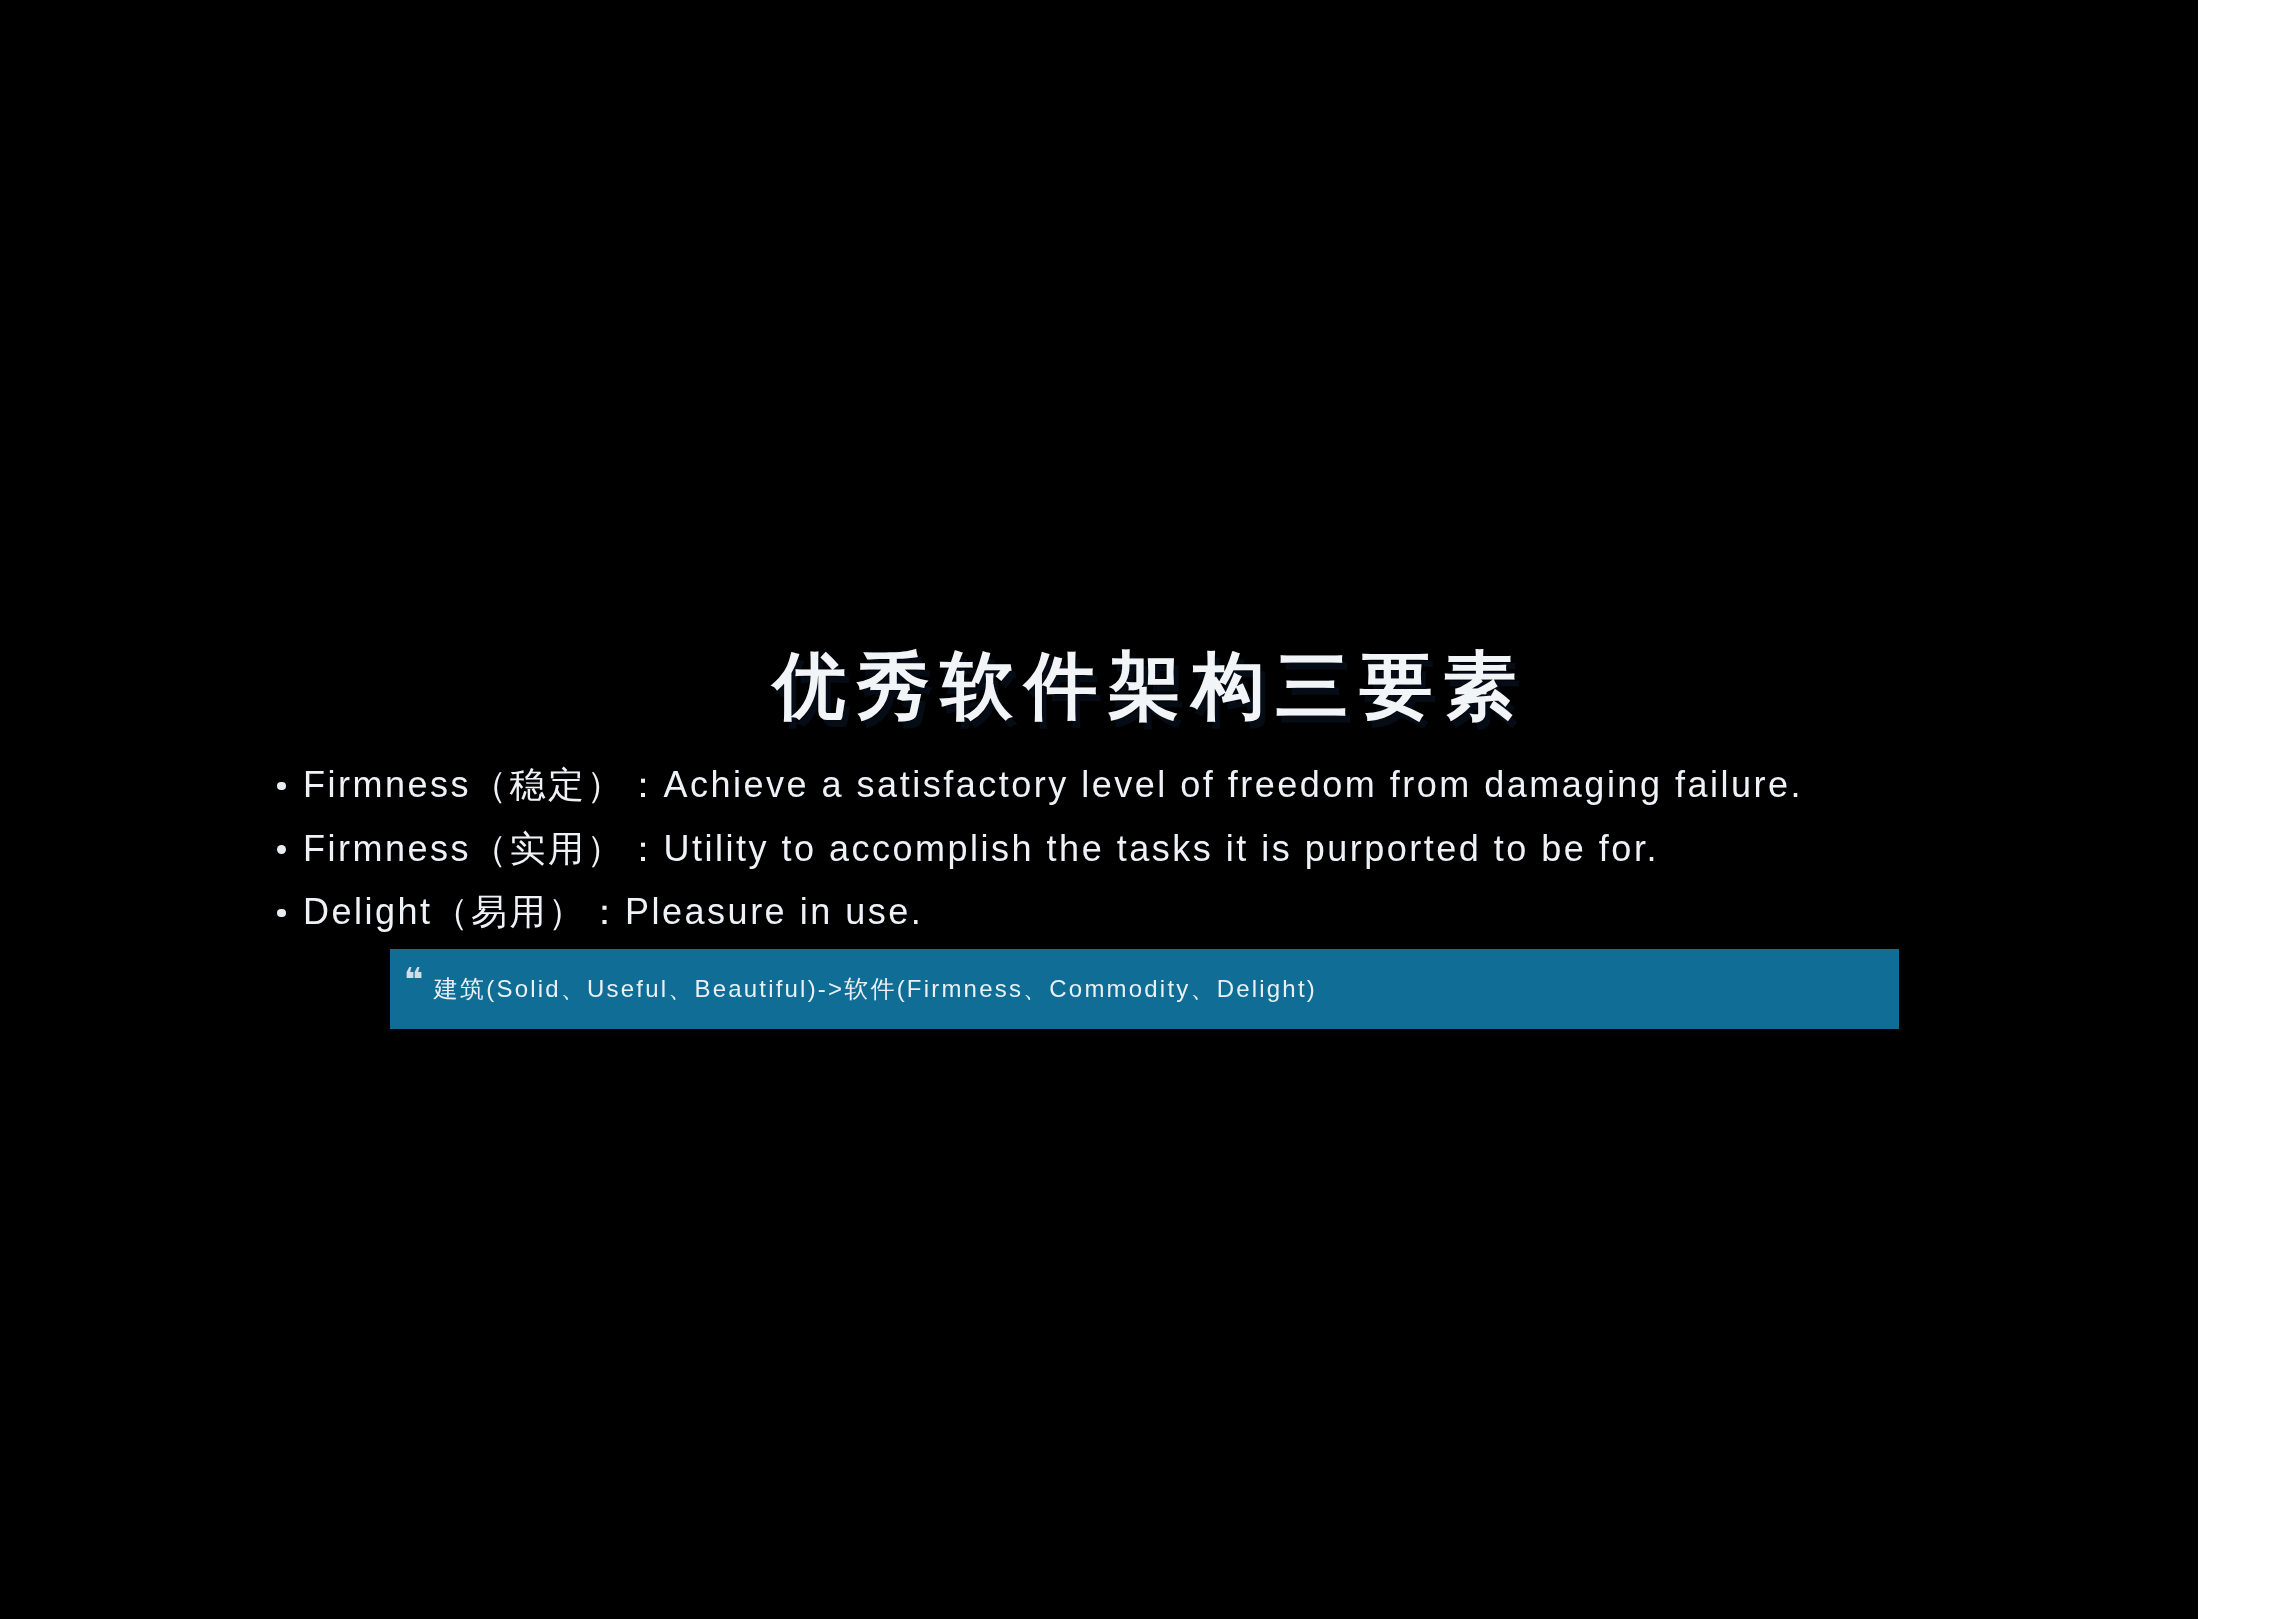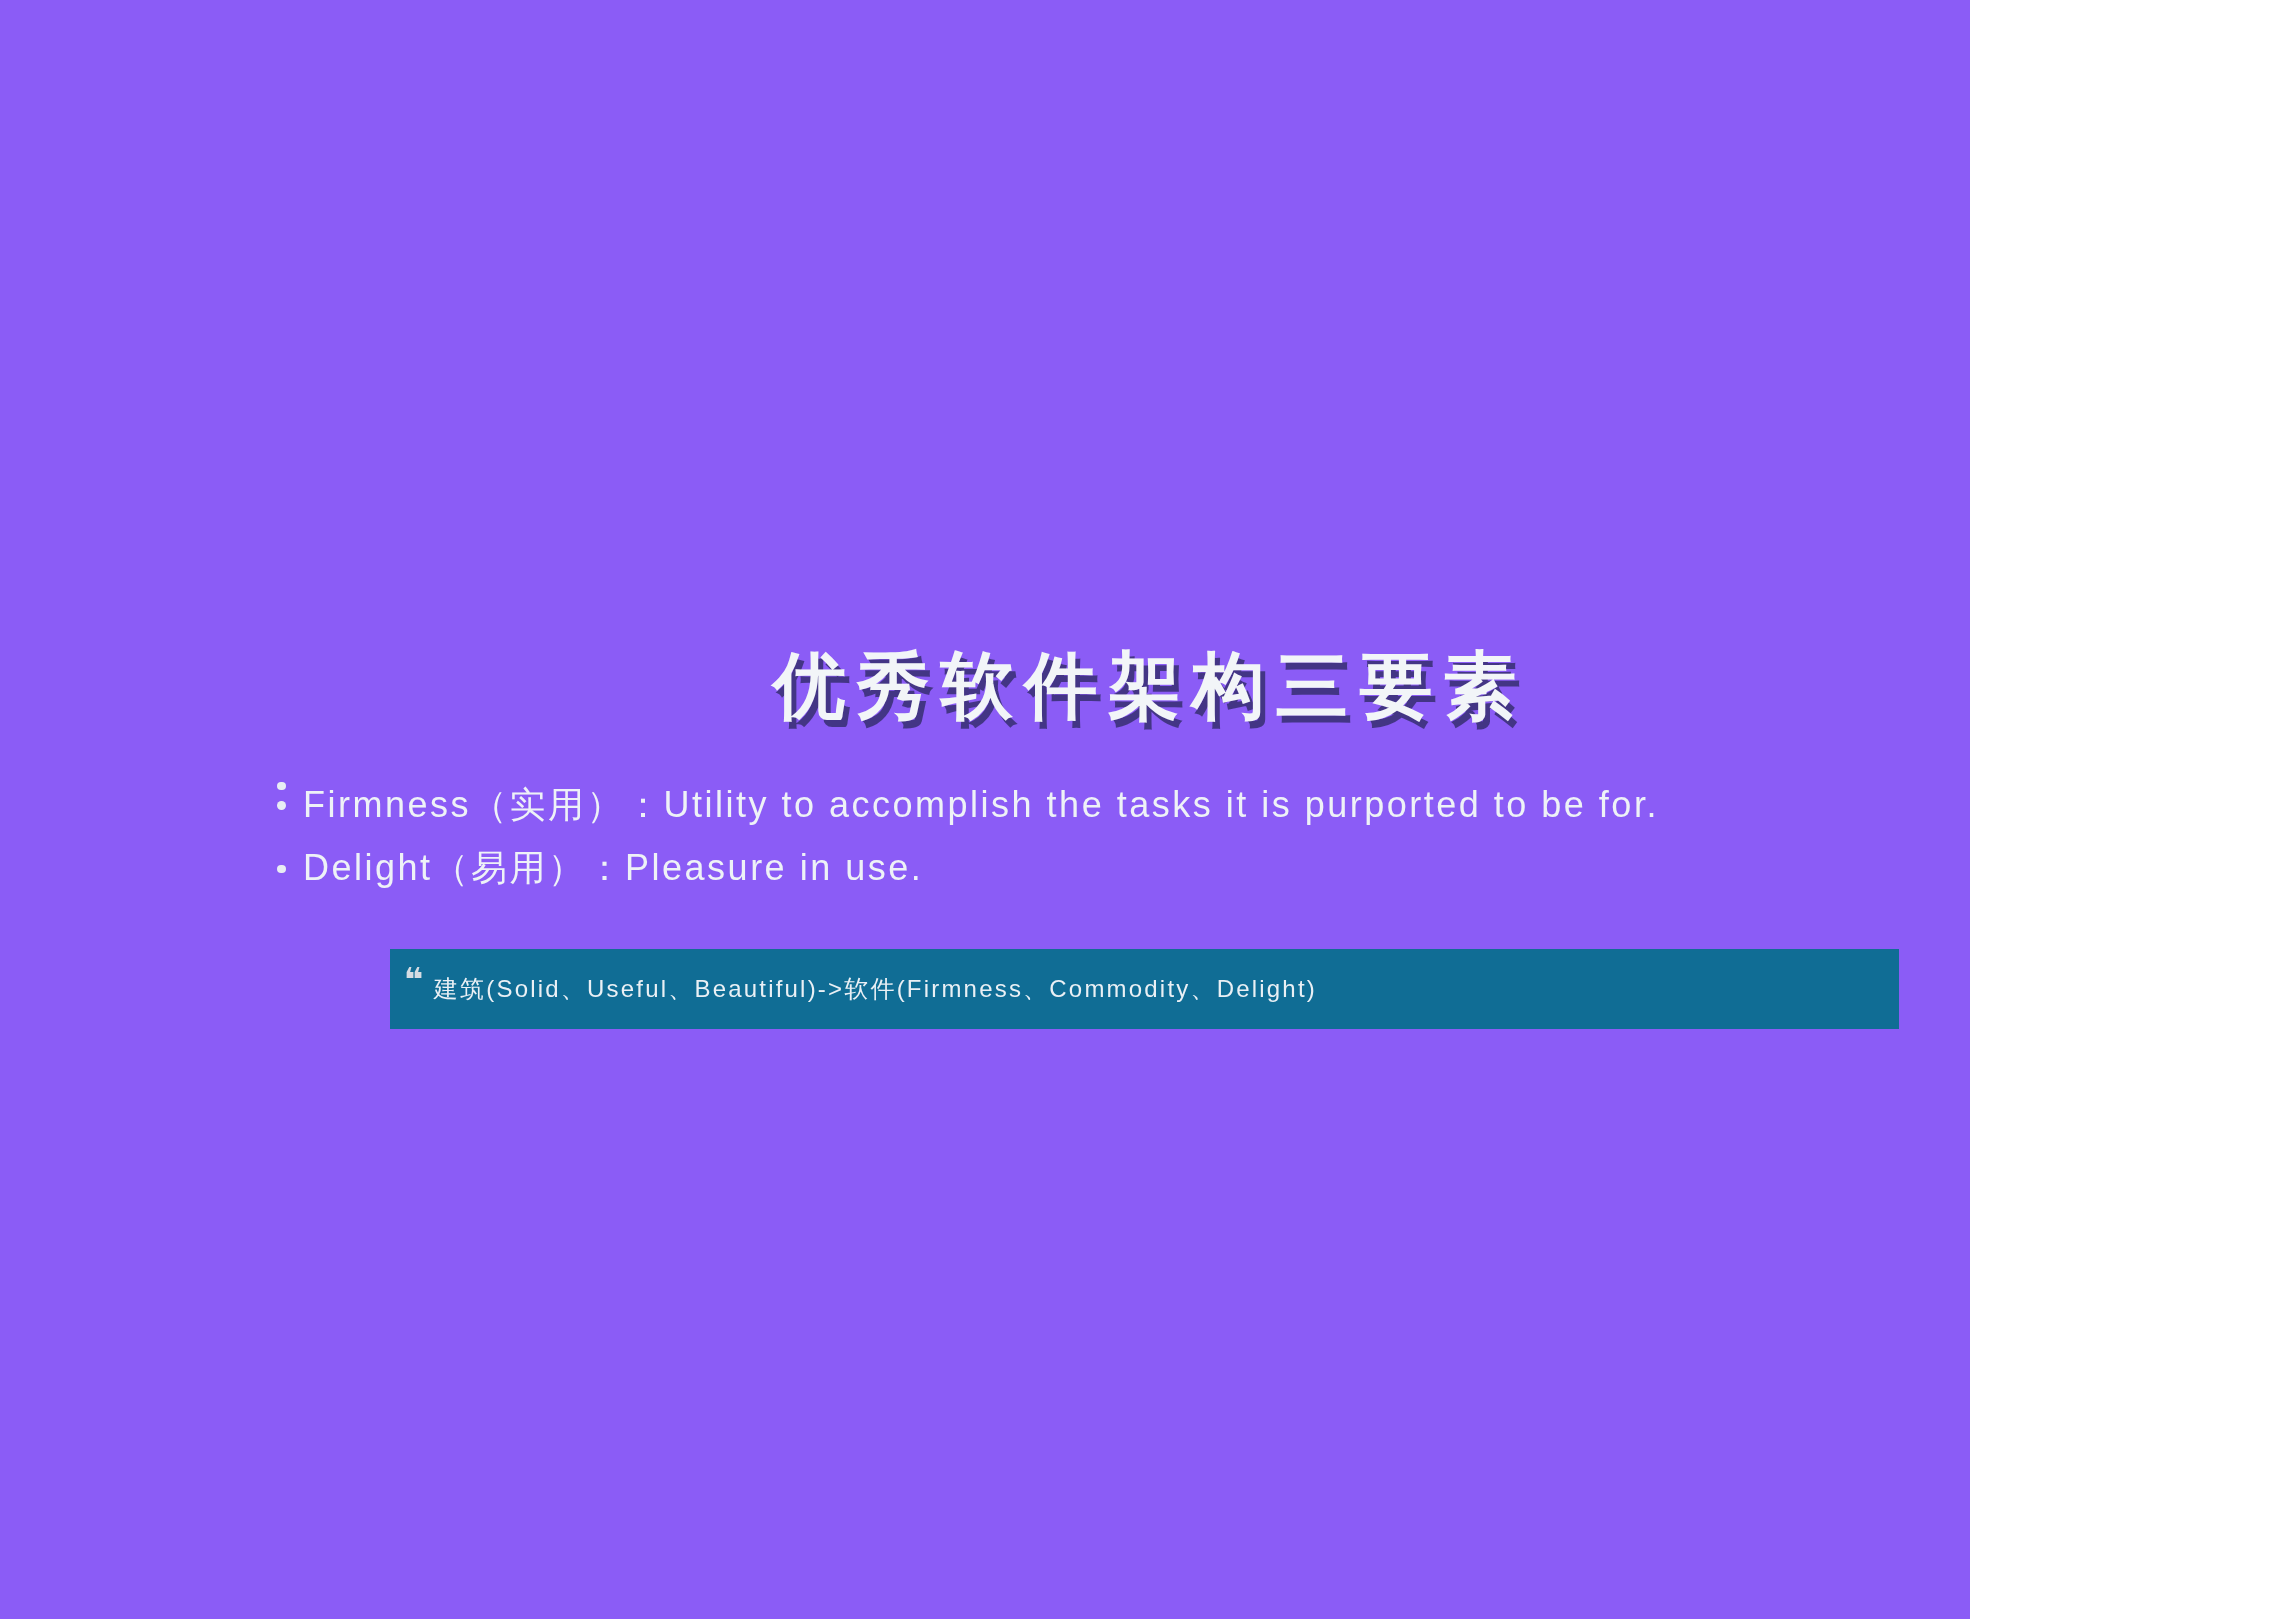--- a/index.html
+++ b/index.html
@@ -9,23 +9,23 @@
 
   body {
     width: 2289px;
     height: 1619px;
     overflow: hidden;
     font-family: "Liberation Sans", "DejaVu Sans", sans-serif;
   }
 
   .slide {
     position: relative;
-    width: 1970px;
+    width: 2198px;
     height: 1619px;
-    background: #8b5cf6;
+    background: #000000;
     box-sizing: border-box;
   }
 
   
   .title-block {
     position: absolute;
     left: 0;
     top: 596px;
     width: 2289px;
     text-align: center;
@@ -115,20 +115,21 @@
 
 <div class="slide">
 
   <div class="title-block">
     <h1 class="slide-title">优秀软件架构三要素</h1>
   </div>
 
   <ul class="bullet-list">
     <li class="bullet-item">
       <span class="bullet-dot"></span>
+      <span>Firmness（稳定）：Achieve a satisfactory level of freedom from damaging failure.</span>
     </li>
     <li class="bullet-item">
       <span class="bullet-dot"></span>
       <span>Firmness（实用）：Utility to accomplish the tasks it is purported to be for.</span>
     </li>
     <li class="bullet-item">
       <span class="bullet-dot"></span>
       <span>Delight（易用）：Pleasure in use.</span>
     </li>
   </ul>

